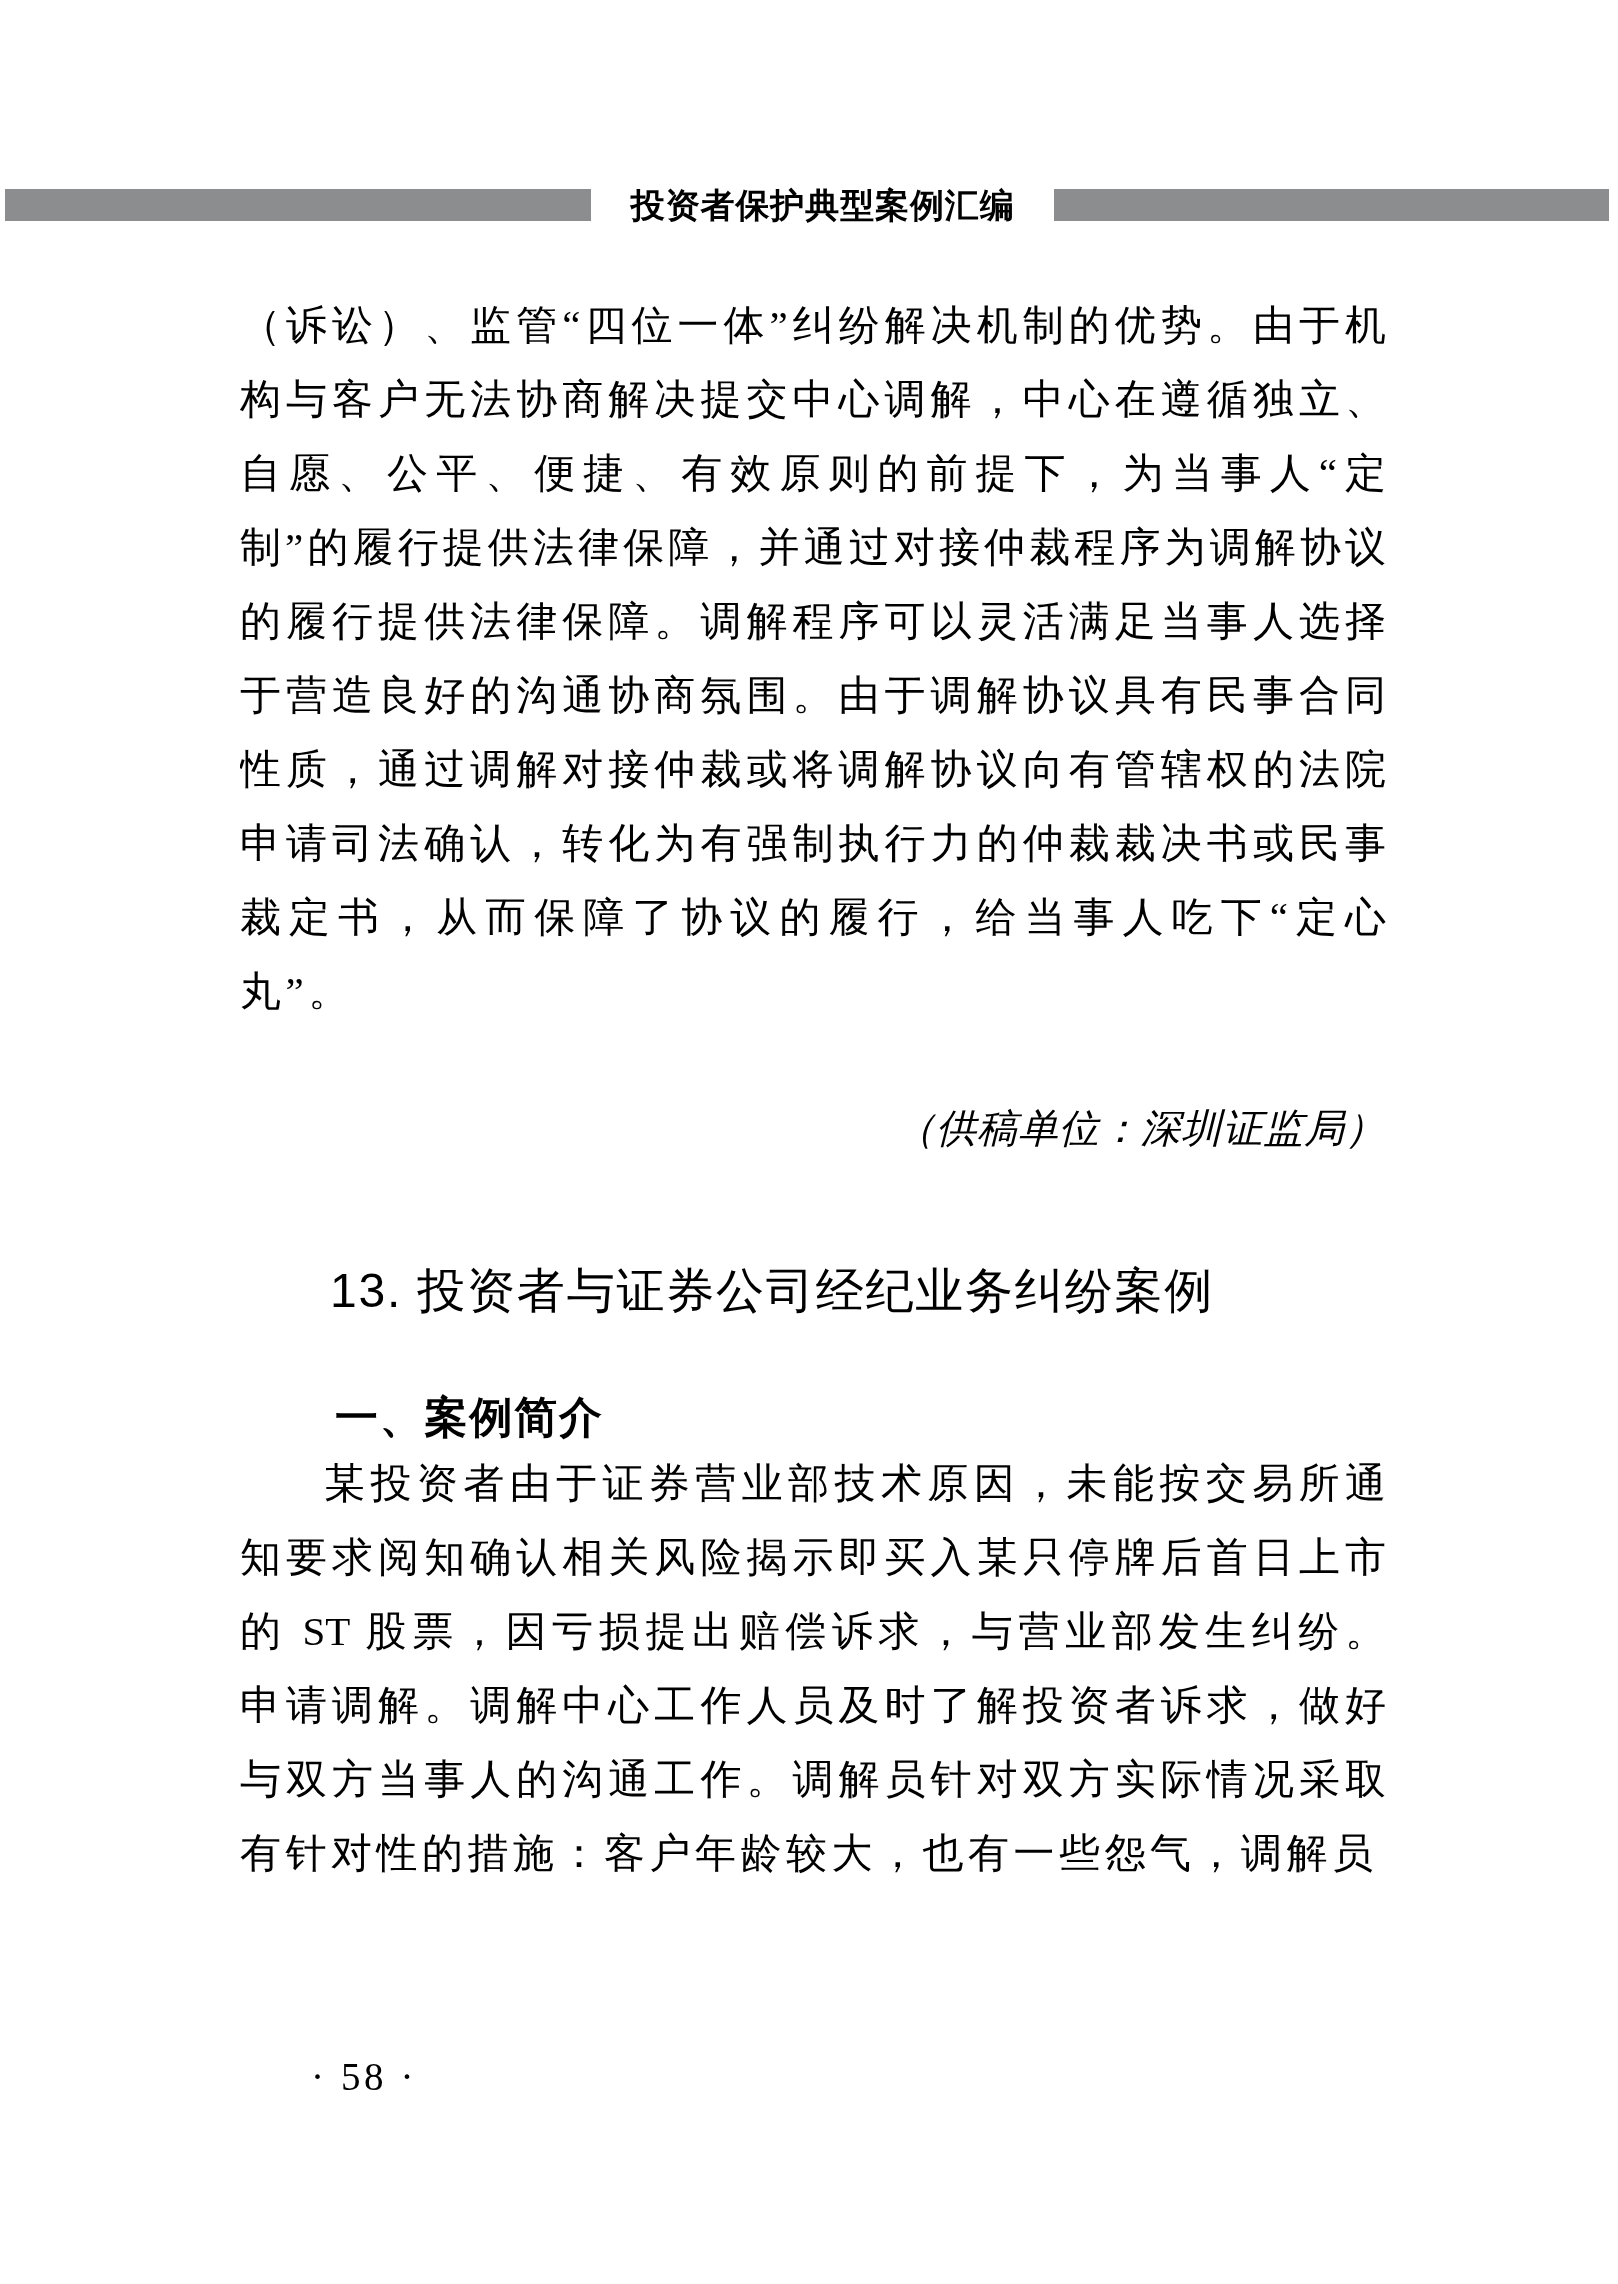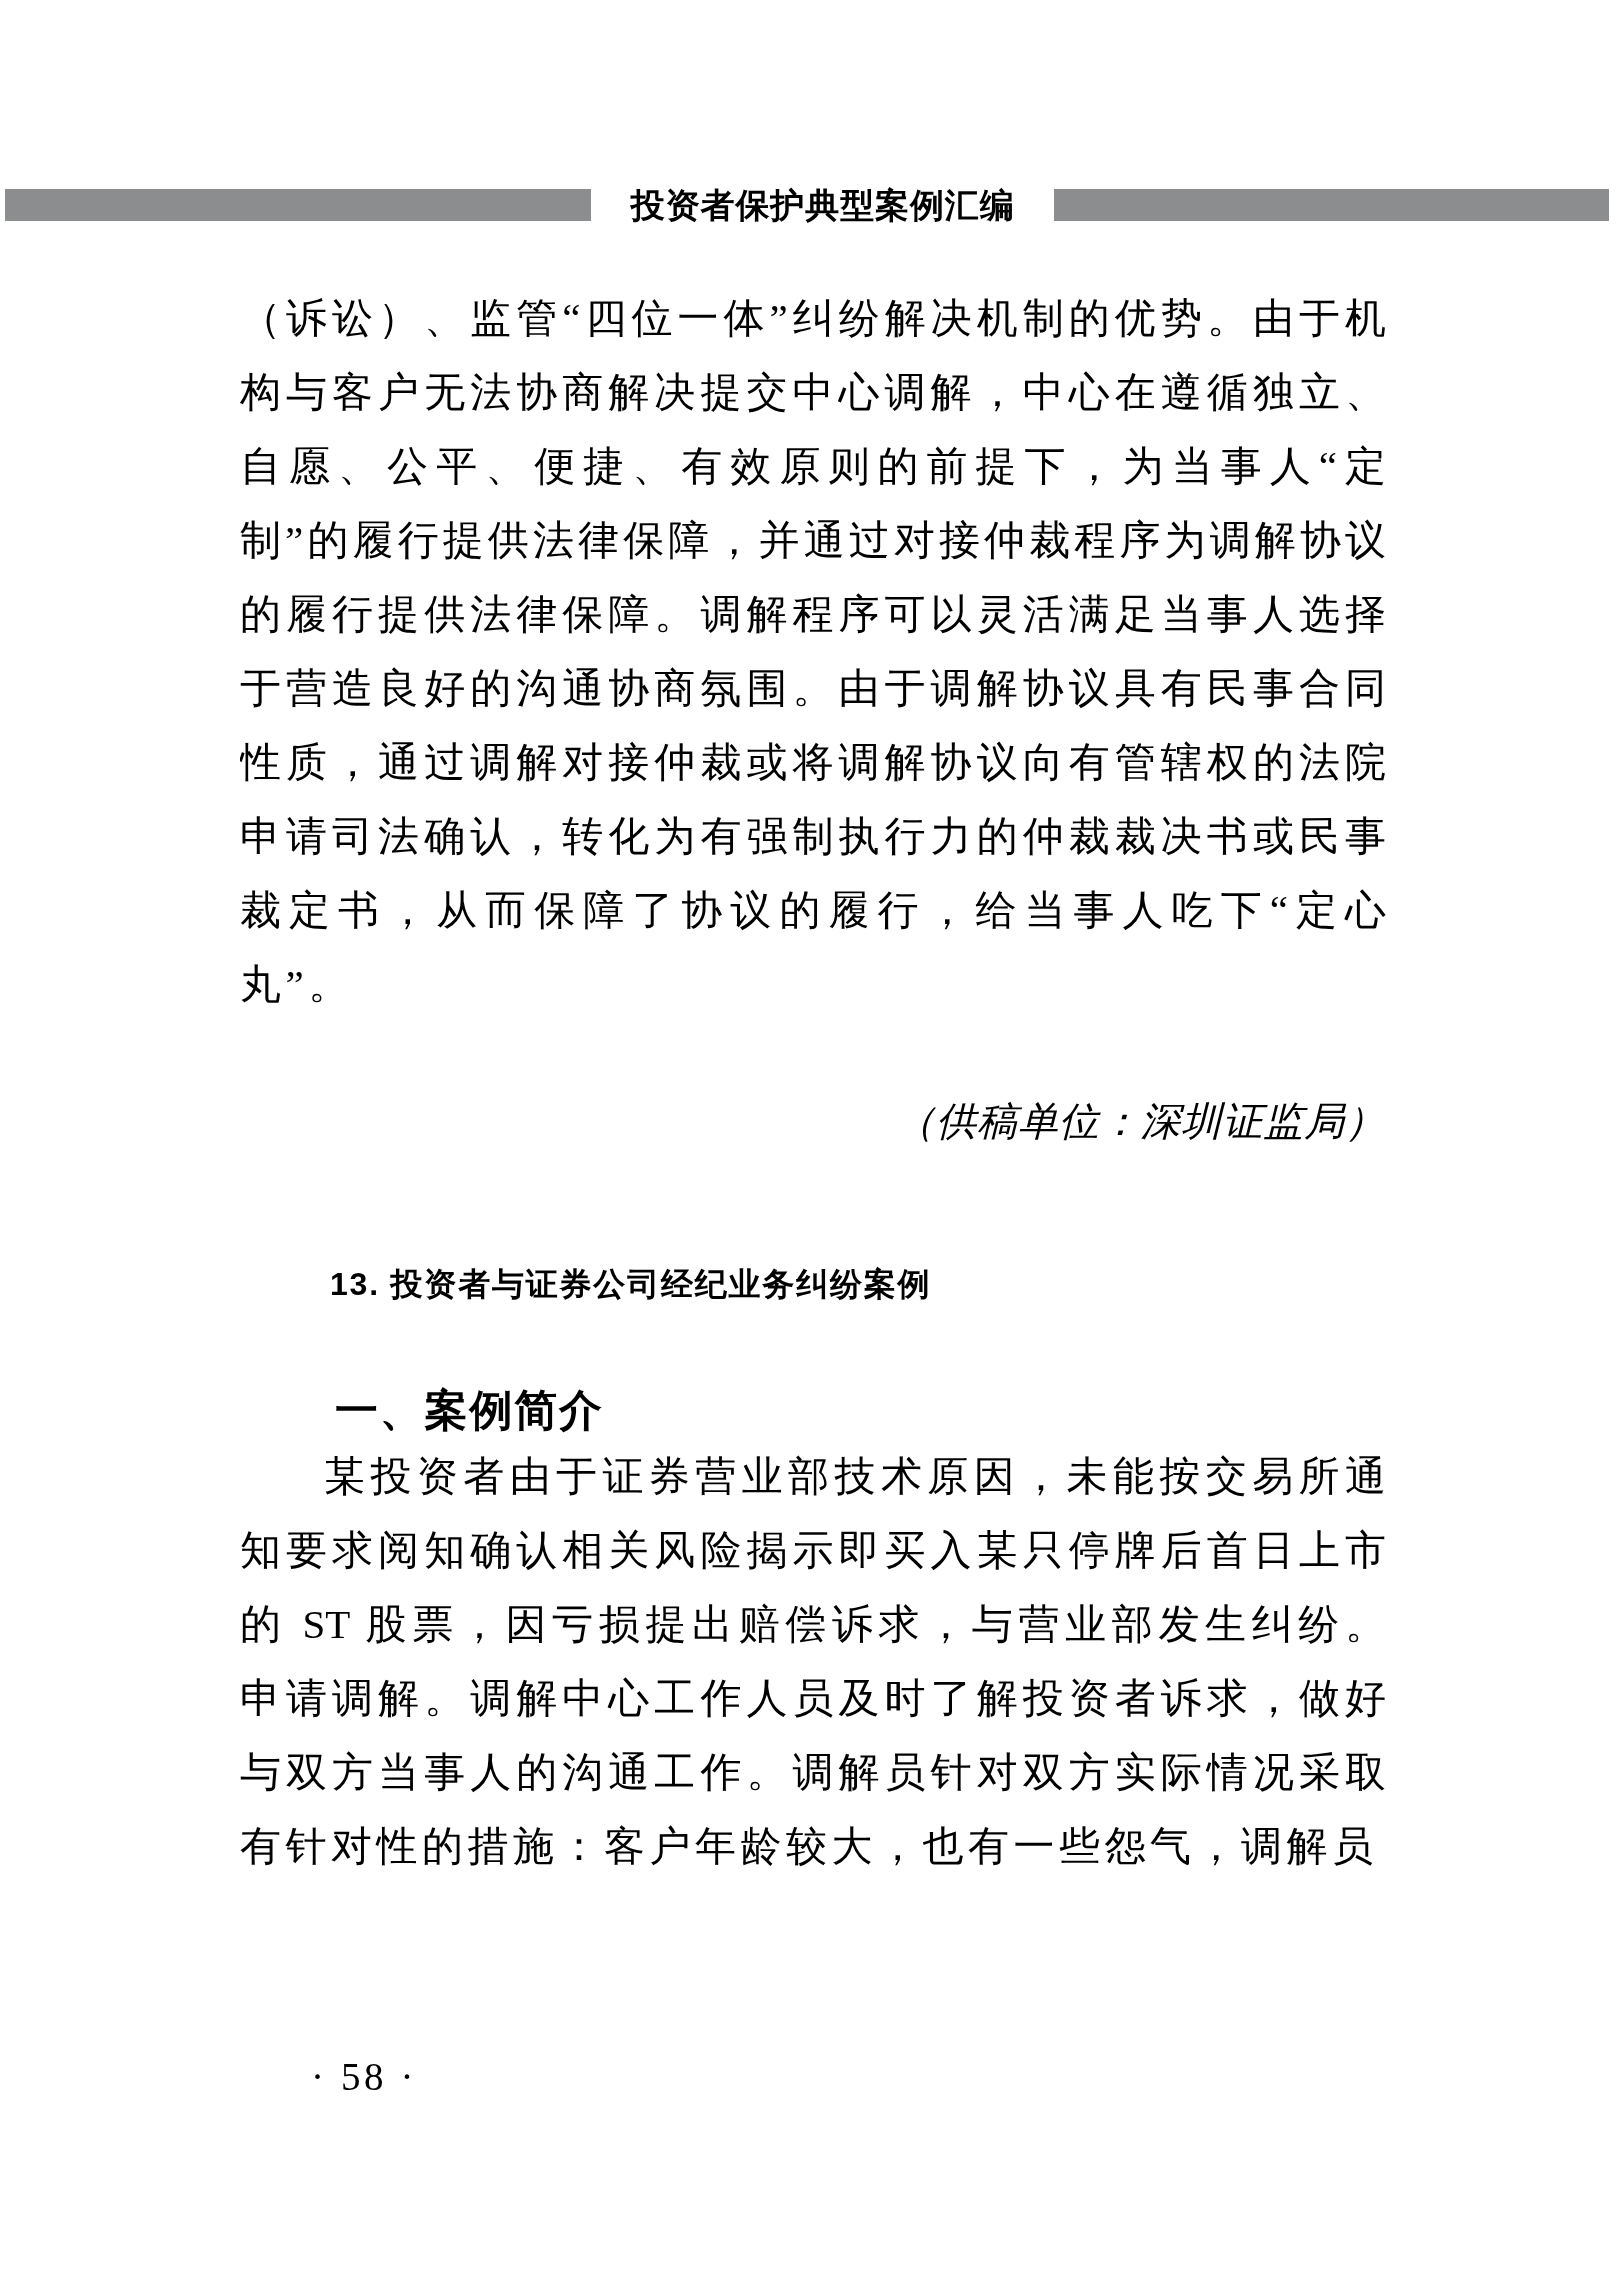--- a/index.html
+++ b/index.html
@@ -35,21 +35,21 @@
     font-size: 34px;
     line-height: 32px;
     letter-spacing: 0.9px;
     white-space: nowrap;
   }
 
   
   .content {
     position: absolute;
     left: 240px;
-    top: 281px;
+    top: 288px;
     width: 1146px;
   }
 
   .para { font-size: 41px; }
   .para .tline {
     line-height: 74px;
     height: 74px;
     text-align: justify;
     text-align-last: justify;
     overflow: hidden;
@@ -65,22 +65,22 @@
     line-height: 74px;
     font-size: 40px;
     font-style: italic;
     text-align: right;
     letter-spacing: 0.9px;
   }
 
   .section-title {
     margin: 98px 0 0 90px;
     font-family: "Liberation Sans", sans-serif;
-    font-weight: bold;
-    font-size: 32px;
+    font-weight: normal;
+    font-size: 48px;
     line-height: 54px;
     letter-spacing: 1.8px;
     white-space: nowrap;
   }
   .subsection-title {
     margin: 72px 0 0 95px;
     font-family: "Liberation Sans", sans-serif;
     font-weight: bold;
     font-size: 43px;
     line-height: 54px;

